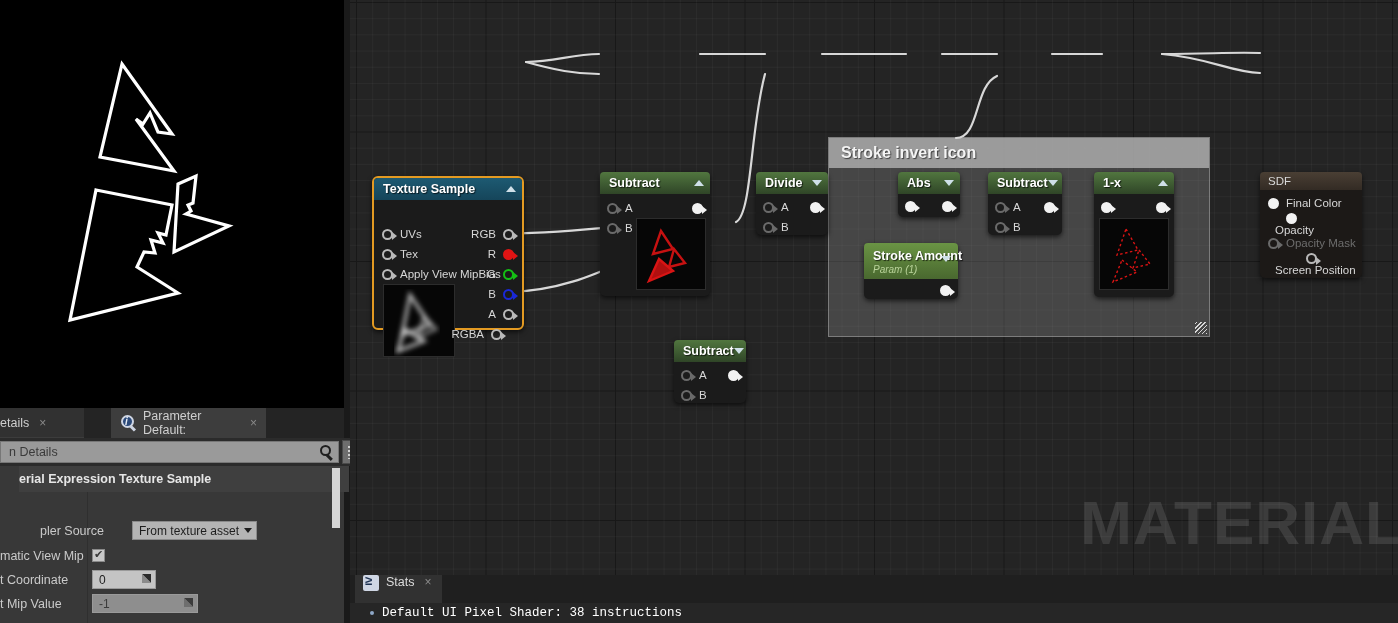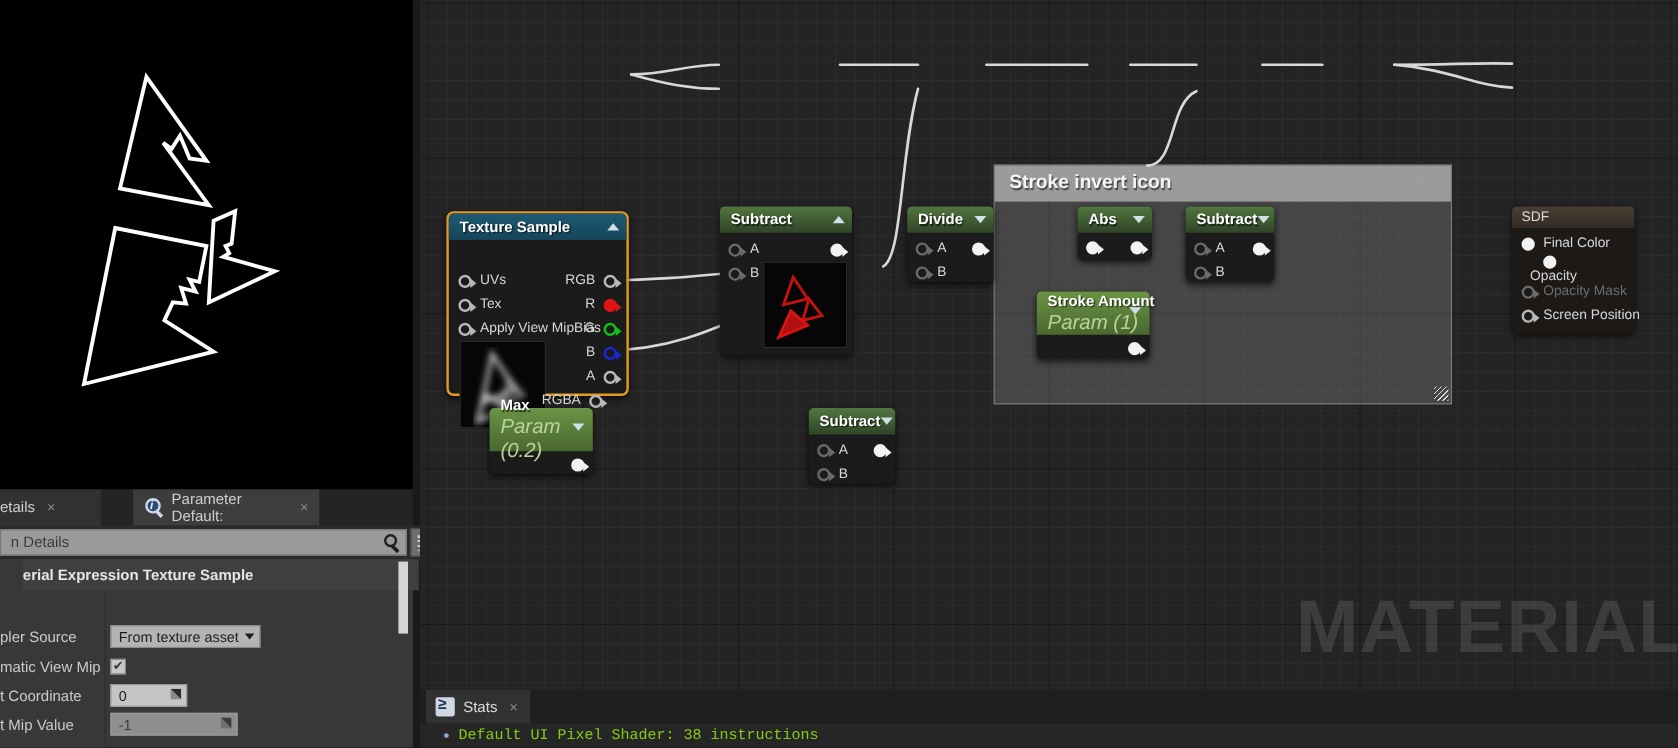--- a/index.html
+++ b/index.html
@@ -117,21 +117,21 @@
   .nhead.teal { background:linear-gradient(to bottom,#1d5a72,#15455a); }
   .nhead.green { background:linear-gradient(to bottom,#51763f,#2f4527); }
   .nhead.param { background:linear-gradient(to bottom,#6a9444,#49682f); height:36px;
     flex-direction:column; align-items:flex-start; justify-content:center; padding-top:1px;}
   .nhead.sdf { background:linear-gradient(to bottom,#4a3f34,#332b24); height:18px;
     padding-left:8px; }
   .ntitle { font-size:12.5px; font-weight:bold; color:#fff;
     text-shadow:1px 1px 1px rgba(0,0,0,.7); white-space:nowrap; }
   .ntitle.small { font-size:11.5px; font-weight:normal; color:#d8d8d8;
     text-shadow:none; }
-  .nsub { font-size:17px; font-style:italic; color:#b9d39a; margin-top:1px; }
+  .nsub { font-size:10px; font-style:italic; color:#b9d39a; margin-top:1px; }
   .carot { width:0; height:0; border-left:5px solid transparent;
     border-right:5px solid transparent; }
   .carot.up { border-bottom:6px solid #cfe0e8; }
   .carot.down { border-top:6px solid #cfe0e8; }
   .carot.pabs { position:absolute; right:7px; top:13px; }
   .nbody { padding:4px 0 5px 0; position:relative; }
   .prow2 { height:20px; display:flex; align-items:center; position:relative; }
   .pin { width:11px; height:11px; border-radius:50%; border:2px solid #b9b9b9;
     background:transparent; position:relative; flex:0 0 11px; }
   .pin.filled { background:#f2f2f2; border-color:#f2f2f2; }
@@ -149,32 +149,32 @@
   .pin.dim .arr { border-left-color:#6a6a6a; }
   .plab { font-size:11.5px; color:#d7d7d7; margin-left:7px; white-space:nowrap; }
   .plab.dim { color:#6d6d6d; }
   .plab.rt { margin:0 7px 0 0; }
   .thumb { background:#060606; border:1px solid #2c2c2c; }
 
   
   #stats-panel { position:absolute; left:350px; top:575px; width:1048px; height:48px;
     background:#1f1f1f; }
   #stats-tab { position:absolute; left:5px; top:0; height:28px; background:#313131;
-    display:flex; align-items:center; gap:7px; padding:0 10px 0 8px; }
+    display:flex; align-items:flex-start; gap:7px; padding:0 10px 0 8px; }
   #stats-tab .sicon { width:16px; height:16px; background:#cfd6e4; border-radius:2px;
     position:relative; }
   #stats-tab .sicon::after { content:"≥"; position:absolute; left:2px; top:-2px;
     font-size:13px; color:#1c3050; font-weight:bold; }
   #stats-tab .slabel { font-size:12.5px; color:#dcdcdc; }
   #stats-tab .tclose { font-size:12px; color:#8a8a8a; margin-left:3px; }
   #stats-body { position:absolute; left:0; top:28px; width:1048px; height:20px;
     background:#262626; display:flex; align-items:center; padding-left:20px; gap:8px; }
   #stats-body .bullet { width:4px; height:4px; border-radius:50%; background:#8fa8c8; }
   #stats-body .stext { font-family:"Liberation Mono", monospace; font-size:12.5px;
-    color:#84cc16; }
+    color:#ffffff; }
 </style>
 </head>
 <body>
 
 <div id="root">
 
   <div id="preview-viewport">
     <svg id="preview-svg" width="344" height="408" viewBox="0 0 344 408">
       <g fill="none" stroke="#ffffff" stroke-width="3.2" stroke-linejoin="miter">
         <path d="M122 64 L172 134 L158 132 L150 113 L143 124 L136 119 L174 171 L100 157 Z"></path>
@@ -217,21 +217,21 @@
     </div>
 
     <div id="details-body">
       <div id="details-left-col"></div>
 
       <div id="details-section">
         <span>erial Expression Texture Sample</span>
       </div>
 
 
-      <div class="prow" style="top:52px;">
+      <div class="prow" style="top:52px;margin-left:40px;">
         <span class="plabel">pler Source</span>
         <span class="combo pfield">
           <span>From texture asset</span>
           <span class="cv"></span>
         </span>
       </div>
 
       <div class="prow" style="top:77px;">
         <span class="plabel">matic View Mip Bi</span>
         <span class="cbox pfield"></span>
@@ -482,50 +482,63 @@
           <span class="plab">B</span>
         </div>
         <div class="prow2" style="position:absolute;right:7px;top:3px;">
           <span class="pin filled">
               <i class="arr"></i>
             </span>
         </div>
       </div>
     </div>
 
+    <div class="node" style="left:744px;top:172px;width:80px;height:125px;">
+      <div class="nhead green">
+        <span class="ntitle">1-x</span>
+        <span class="carot up"></span>
+      </div>
+      <div class="nbody" style="position:relative;height:103px;padding:0;">
+        <div class="prow2" style="position:absolute;left:7px;top:3px;">
+          <span class="pin filled">
+              <i class="arr"></i>
+            </span>
+        </div>
+        <div class="prow2" style="position:absolute;right:7px;top:3px;">
+          <span class="pin filled">
+              <i class="arr"></i>
+            </span>
+        </div>
+        <div class="thumb" style="position:absolute;left:5px;top:24px;width:70px;height:72px;">
+          <svg width="70" height="72" viewBox="0 0 70 72">
+            <g fill="none" stroke="#d81414" stroke-width="1.4" stroke-dasharray="2.5 2.5">
+              <path d="M26 10 L38 31 L17 36 Z"></path>
+              <path d="M39 31 L50 45 L33 49 Z"></path>
+              <path d="M22 41 L37 53 L13 63 Z"></path>
+            </g>
+          </svg>
+        </div>
+      </div>
+    </div>
 
     <div class="node" style="left:514px;top:243px;width:94px;height:56px;">
       <div class="nhead param" style="position:relative;">
         <span class="ntitle">Stroke Amount</span>
         <span class="nsub">Param (1)</span>
         <span class="carot down pabs"></span>
       </div>
       <div class="nbody" style="position:relative;height:20px;padding:0;">
         <div class="prow2" style="position:absolute;right:7px;top:1px;">
           <span class="pin filled">
               <i class="arr"></i>
             </span>
         </div>
       </div>
     </div>
 
-    <div class="node" style="left:58px;top:340px;width:86px;height:55px;">
-      <div class="nhead param" style="position:relative;">
-        <span class="ntitle">Max</span>
-        <span class="nsub">Param (0.2)</span>
-        <span class="carot down pabs"></span>
-      </div>
-      <div class="nbody" style="position:relative;height:19px;padding:0;">
-        <div class="prow2" style="position:absolute;right:7px;top:1px;">
-          <span class="pin filled">
-              <i class="arr"></i>
-            </span>
-        </div>
-      </div>
-    </div>
 
 
     <div class="node" style="left:324px;top:340px;width:72px;height:63px;">
       <div class="nhead green">
         <span class="ntitle">Subtract</span>
         <span class="carot down"></span>
       </div>
       <div class="nbody" style="position:relative;height:41px;padding:0;">
         <div class="prow2" style="position:absolute;left:7px;top:3px;">
           <span class="pin dim">
@@ -559,21 +572,21 @@
         <div class="prow2" style="position:absolute;left:8px;top:23px;flex-direction:column;">
           <span class="pin filled"></span>
           <span class="plab">Opacity</span>
         </div>
         <div class="prow2" style="position:absolute;left:8px;top:43px;">
           <span class="pin dim">
               <i class="arr"></i>
             </span>
           <span class="plab dim">Opacity Mask</span>
         </div>
-        <div class="prow2" style="position:absolute;left:8px;top:63px;">
+        <div class="prow2" style="position:absolute;left:8px;top:63px;flex-direction:column;">
           <span class="pin">
               <i class="arr"></i>
             </span>
           <span class="plab">Screen Position</span>
         </div>
       </div>
     </div>
 
   </div>
 

